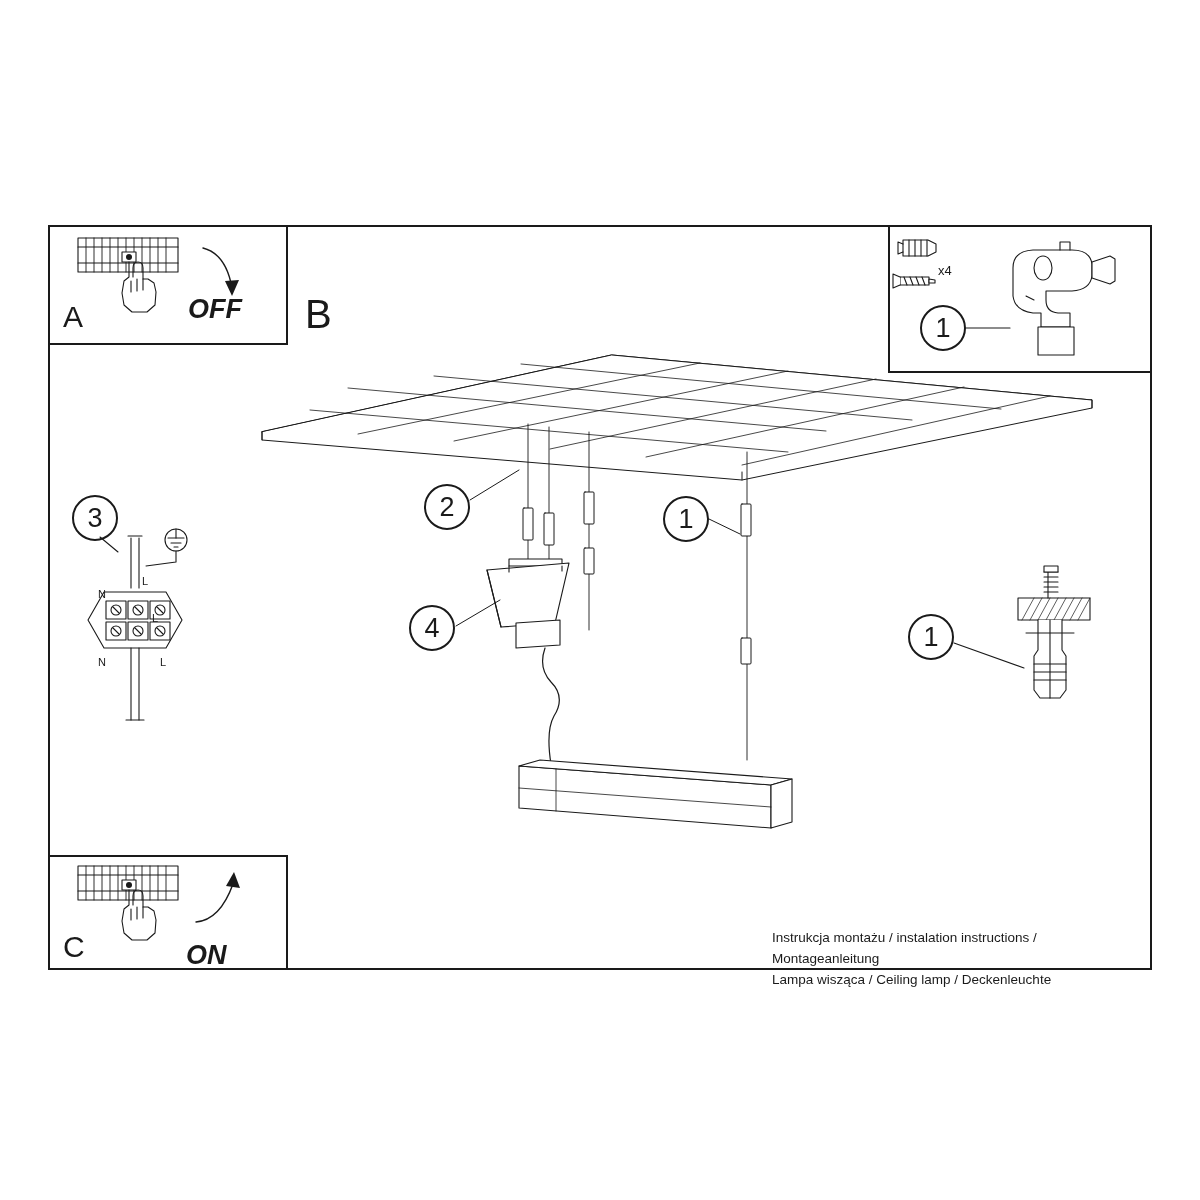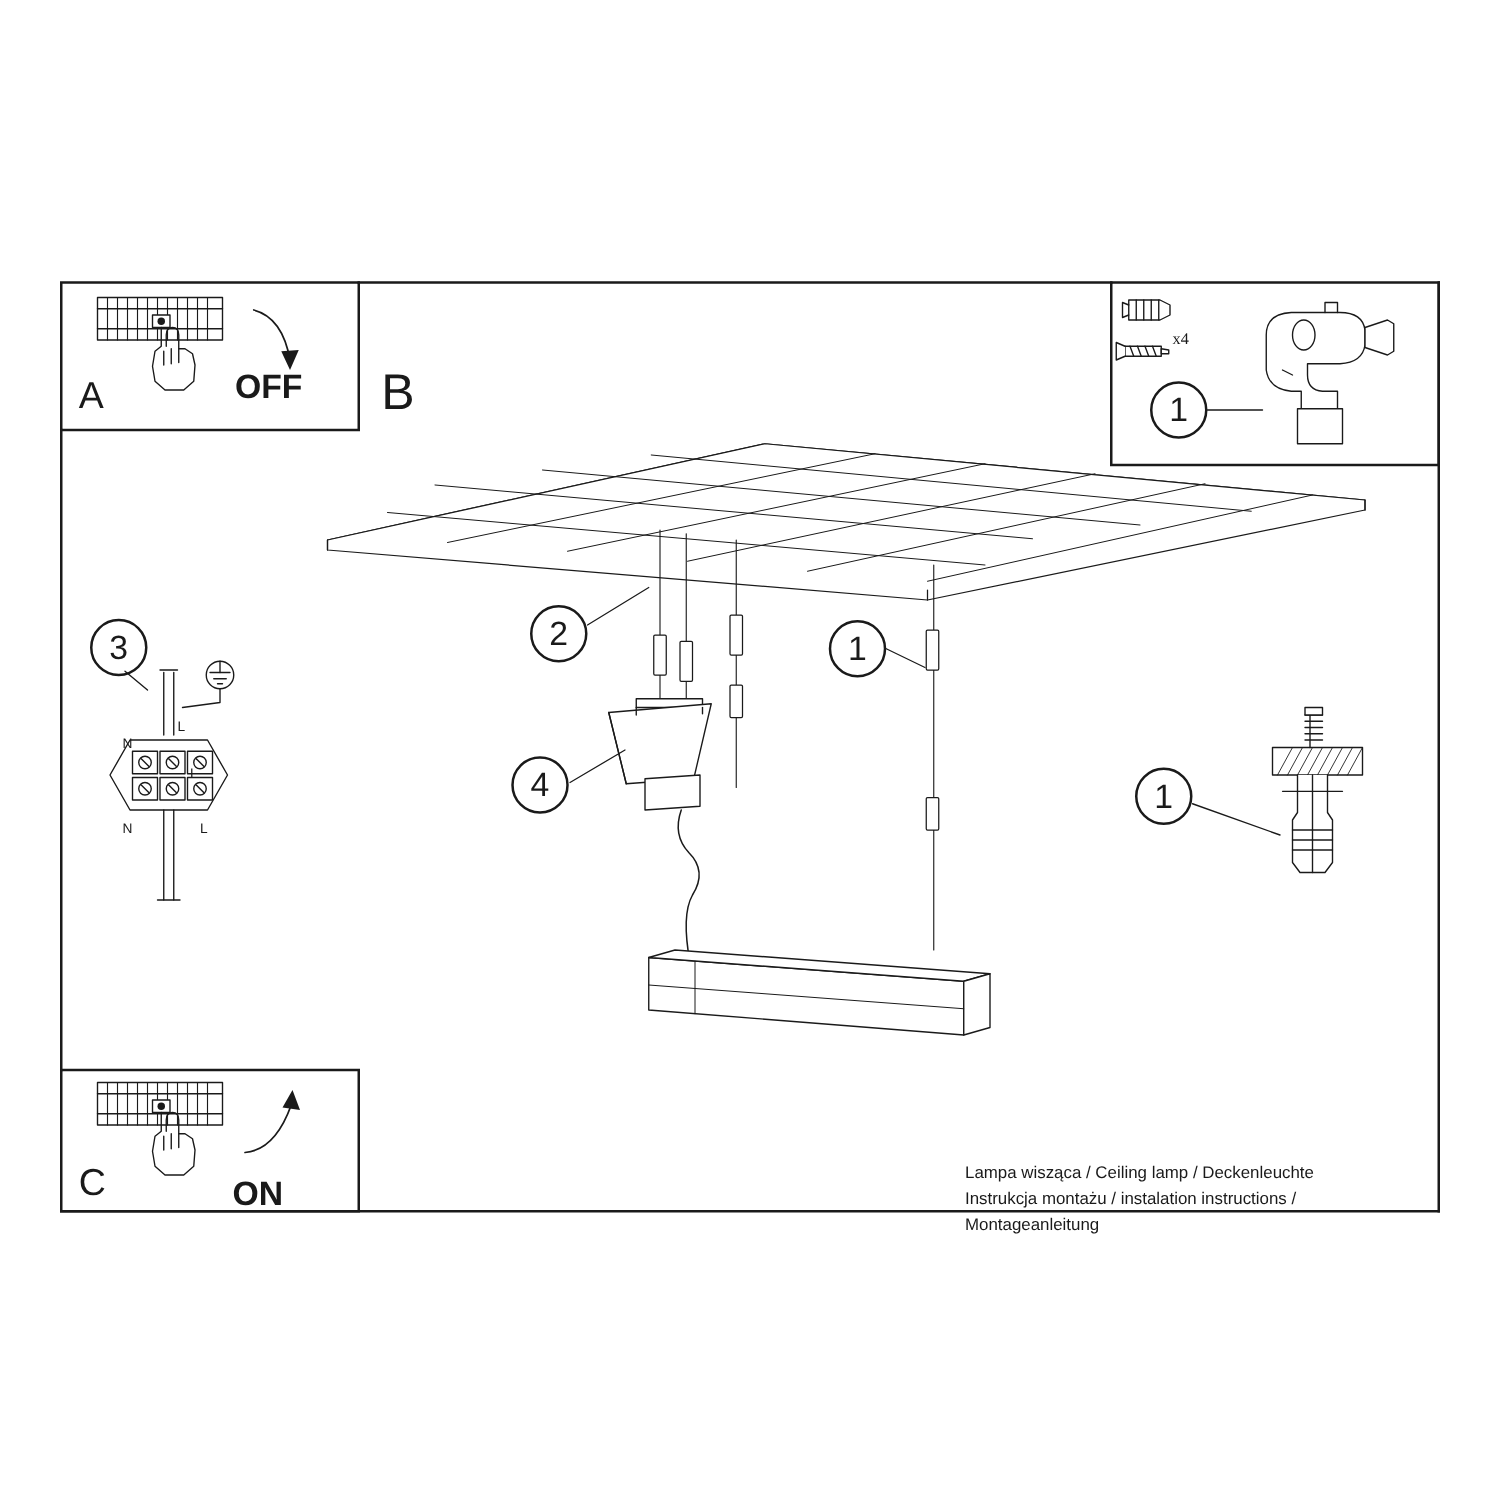--- a/index.html
+++ b/index.html
@@ -33,20 +33,21 @@
   .big-label {
     position: absolute;
     font-size: 40px;
     color: #1a1a1a;
   }
   .state-label {
     position: absolute;
     font-size: 27px;
     font-weight: bold;
     color: #1a1a1a;
+    font-style: italic;
   }
   .callout {
     position: absolute;
     width: 46px;
     height: 46px;
     border: 2px solid #1a1a1a;
     border-radius: 50%;
     display: flex;
     align-items: center;
     justify-content: center;
@@ -68,21 +69,20 @@
     top: 0;
     left: 0;
     width: 1200px;
     height: 1200px;
     pointer-events: none;
   }
   .qty-label {
     position: absolute;
     font-size: 13px;
     color: #1a1a1a;
-    font-family: Liberation Serif, serif;
   }
 </style>
 </head>
 <body>
 
 <div id="sheet">
 
   <div class="frame" style="left:48px; top:225px; width:240px; height:120px;"></div>
   <div class="frame" style="left:48px; top:225px; width:1104px; height:745px; border-top:none; border-left:none; border-right:2px solid #1a1a1a;"></div>
   <div class="frame" style="left:888px; top:225px; width:264px; height:148px;"></div>
@@ -119,22 +119,22 @@
 
   <div class="callout" style="left:663px; top:496px;">
       <span>1</span>
     </div>
 
   <div class="callout" style="left:409px; top:605px;">
       <span>4</span>
     </div>
 
   <div class="footer" style="left:772px; top:928px; width:370px;">
+    <div>Instrukcja montażu / instalation instructions / Montageanleitung</div>
     <div>Lampa wisząca / Ceiling lamp / Deckenleuchte</div>
-    <div>Instrukcja montażu / instalation instructions / Montageanleitung</div>
   </div>
 
   <svg class="svg-layer" viewBox="0 0 1200 1200">
     <g fill="none" stroke="#1a1a1a" stroke-width="1.1" stroke-linejoin="round" stroke-linecap="round">
 
       <g>
         <rect x="78" y="238" width="100" height="34" fill="#ffffff"></rect>
         <line x1="78" y1="247" x2="178" y2="247"></line>
         <line x1="78" y1="263" x2="178" y2="263"></line>
         <g stroke-width="0.9">

